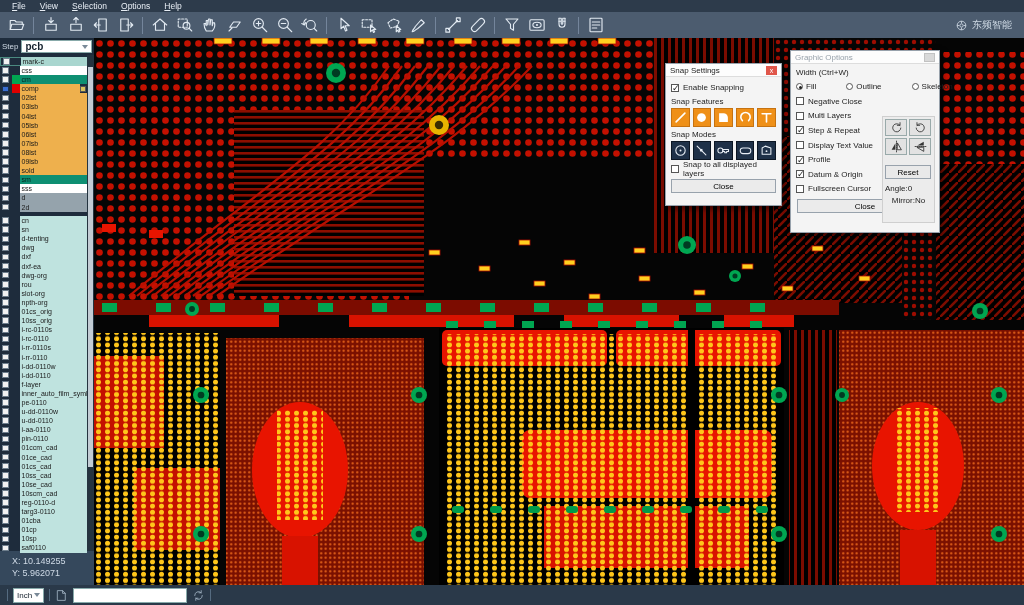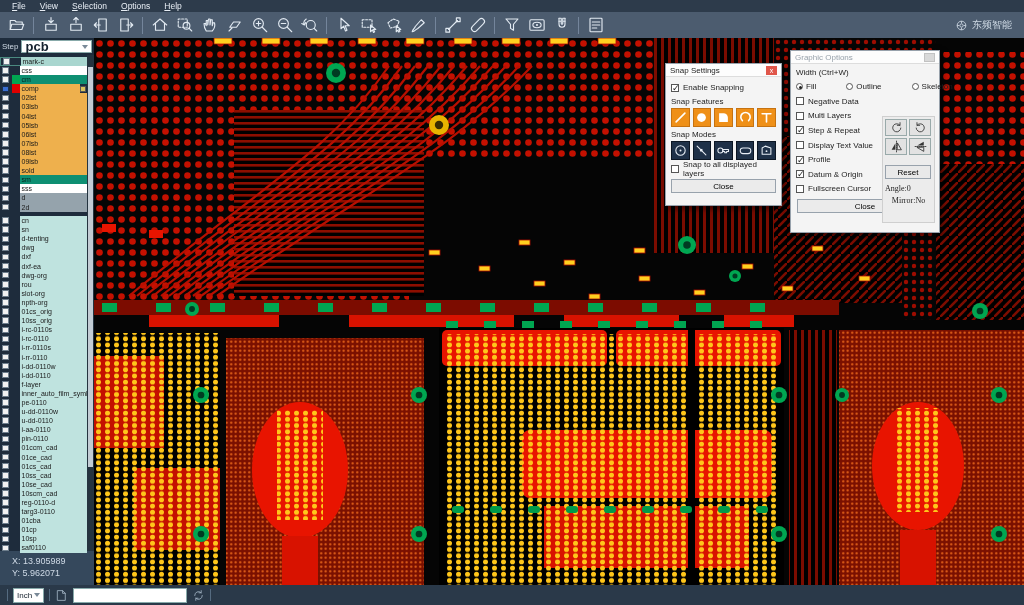--- a/index.html
+++ b/index.html
@@ -19,21 +19,21 @@
   .tbtn svg{width:18px;height:18px;stroke:#e2eaf2;fill:none;stroke-width:1.5;stroke-linecap:round;stroke-linejoin:round;}
   .tsep{width:1px;height:17px;background:#74859b;margin:0 4px;}
   .brand{margin-left:auto;display:flex;align-items:center;gap:4px;color:#cdd8e3;font-size:10px;padding-right:8px;}
   .brand svg{width:13px;height:13px;stroke:#cdd8e3;fill:none;stroke-width:1.6;}
 
   
   .main{display:flex;height:547px;}
   .sidebar{width:94px;background:#1e2c3c;display:flex;flex-direction:column;flex:none;}
   .step-header{height:17px;display:flex;align-items:center;gap:3px;padding:0 2px;}
   .step-label{font-size:8px;color:#cfd9e4;text-align:center;}
-  .step-select{flex:1;height:13px;background:#fff;color:#15212e;font-size:13px;font-weight:bold;
+  .step-select{flex:1;height:13px;background:#fff;color:#15212e;font-size:10px;font-weight:bold;
                display:flex;align-items:center;padding:0 3px;border:1px solid #8aa;}
   .step-select .chev{margin-left:auto;width:0;height:0;border-left:3px solid transparent;border-right:3px solid transparent;border-top:4px solid #7a8a98;}
 
   .layer-list{position:relative;height:496px;padding-top:2px;}
   .layer-row{display:flex;align-items:center;height:9.1px;width:87px;}
   .layer-row.full{width:94px;border:1px solid #4a8a80;}
   .cb{flex:none;width:6.5px;height:6.5px;background:#f2f2f2;border:1px solid #6e7e8c;margin:0 3px 0 2px;}
   .cb.checked{background:#3a6ed0;border-color:#1c3050;}
   .swatch{flex:none;width:8px;height:9.1px;background:transparent;}
   .llabel{flex:1;height:9.1px;font-size:7px;line-height:9.5px;color:#1a1a1a;padding-left:2px;
@@ -82,21 +82,21 @@
   .radio{display:flex;align-items:center;gap:3px;}
   .rdot{width:7px;height:7px;border:1px solid #555;border-radius:50%;background:#fff;position:relative;}
   .radio.sel .rdot::after{content:"";position:absolute;left:1.5px;top:1.5px;width:3px;height:3px;border-radius:50%;background:#222;}
   .gchecks{width:88px;}
   .gchecks .chk-row{height:14.6px;}
   .gpanel{position:absolute;right:4px;top:52px;width:53px;height:107px;background:#ececec;border:1px solid #cfcfcf;padding:2px;}
   .gp-grid{display:flex;flex-wrap:wrap;gap:2px;}
   .gp-btn{width:22px;height:17px;background:#e2e2e2;border:1px solid #9aa;display:flex;align-items:center;justify-content:center;}
   .gp-btn svg{width:13px;height:13px;stroke:#333;fill:none;stroke-width:1.6;stroke-linecap:round;}
   .gp-reset{width:46px;height:14px;margin-top:10px;background:#e9e9e9;border:1px solid #98a2ac;font-size:8px;text-align:center;line-height:12px;}
-  .gp-txt{margin-top:4px;font-size:8px;line-height:11px;color:#222;font-family:Liberation Serif, serif;}
+  .gp-txt{margin-top:4px;font-size:8px;line-height:11px;color:#222;}
 
   
   .bottombar{height:20px;background:#2a3949;display:flex;align-items:center;gap:5px;padding-left:7px;}
   .bsep{width:1px;height:12px;background:#556b80;}
   .unit-select{width:31px;height:15px;background:#fff;color:#15212e;font-size:8px;display:flex;align-items:center;padding:0 3px;border:1px solid #8aa;}
   .unit-select .chev{margin-left:auto;width:0;height:0;border-left:3px solid transparent;border-right:3px solid transparent;border-top:4px solid #7a8a98;}
   .bicon svg{width:13px;height:13px;stroke:#9fb0c0;fill:none;stroke-width:1.6;stroke-linecap:round;stroke-linejoin:round;display:block;}
   .cmd-input{width:114px;height:15px;border:1px solid #8aa;background:#fff;font-size:8px;padding:0 3px;font-family:"Liberation Sans",sans-serif;}
 </style>
 </head>
@@ -543,21 +543,21 @@
             <span class="swatch"></span>
             <span class="llabel">10sp</span>
           </div>
           <div class="layer-row teal">
             <span class="cb"></span>
             <span class="swatch"></span>
             <span class="llabel">saf0110</span>
           </div>
         </div>
       <div class="coords">
-        <div>X: 13.905989</div>
+        <div>X: 10.149255</div>
         <div>Y: 5.962071</div>
       </div>
     </div>
 
     <div class="canvas">
       <svg id="pcbArt" viewBox="0 0 930 547" preserveAspectRatio="none">
           <defs>
             <pattern id="pDot" width="11" height="11" patternUnits="userSpaceOnUse">
               <rect width="11" height="11" fill="#050505"></rect>
               <circle cx="5.5" cy="5.5" r="3.3" fill="#c41000"></circle>
@@ -821,21 +821,21 @@
                 <span>Outline</span>
               </span>
               <span class="radio">
                 <span class="rdot"></span>
                 <span>Skeleton</span>
               </span>
             </div>
           <div class="gchecks">
               <div class="chk-row">
                 <span class="dcb"></span>
-                <span>Negative Data</span>
+                <span>Negative Close</span>
               </div>
               <div class="chk-row">
                 <span class="dcb"></span>
                 <span>Multi Layers</span>
               </div>
               <div class="chk-row">
                 <span class="dcb checked"></span>
                 <span>Step &amp; Repeat</span>
               </div>
               <div class="chk-row">

